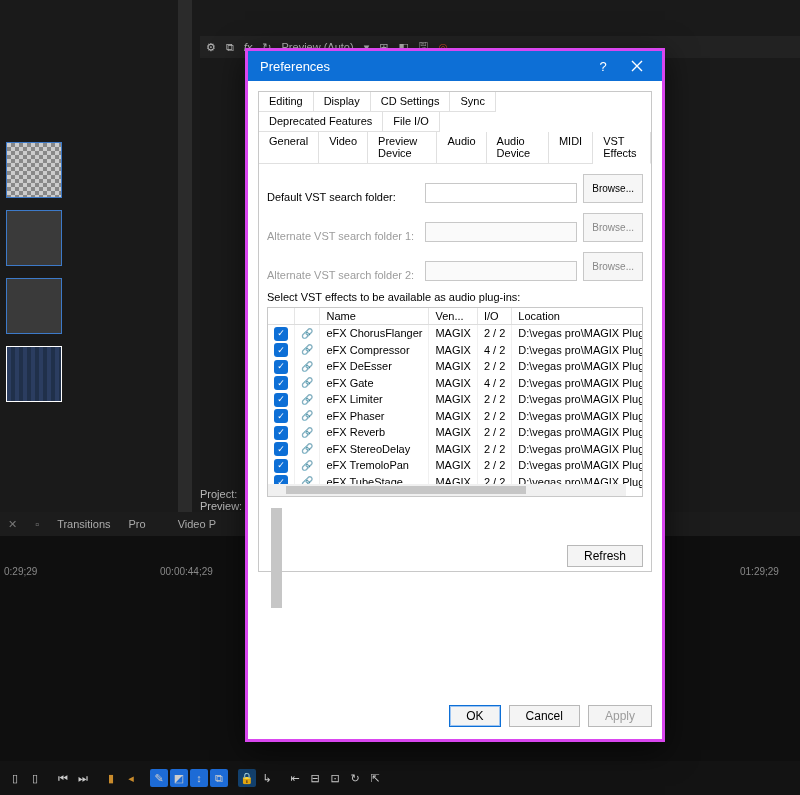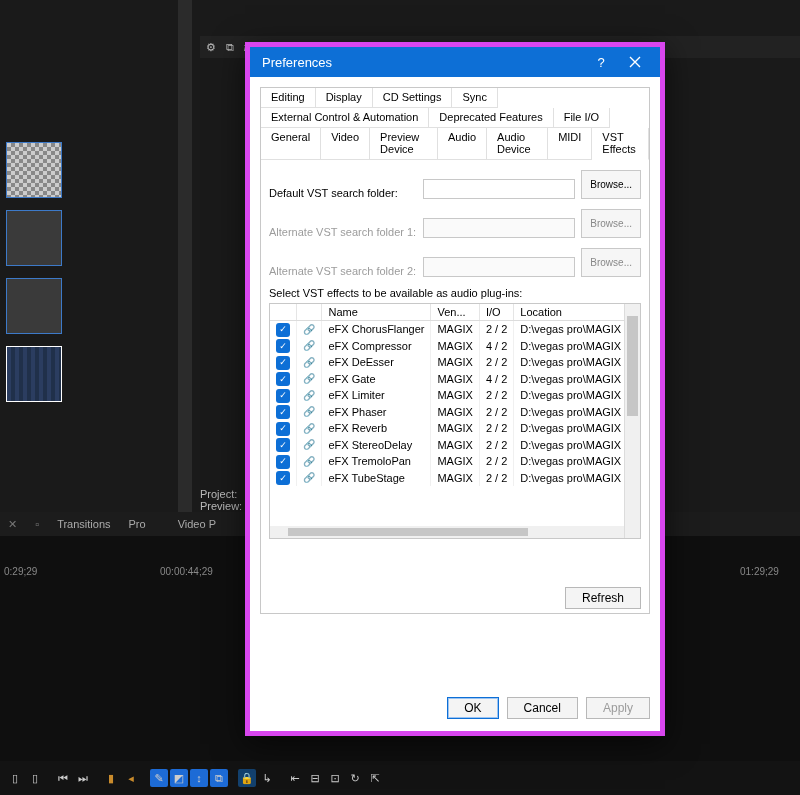--- a/index.html
+++ b/index.html
@@ -31,24 +31,24 @@
   .timeline-area .ruler { position:absolute; top:30px; left:0; right:0; height:14px; color:#888; font-size:10px;}
   .timeline-area .ruler span { position:absolute; }
   .bottom-tray { position:absolute; left:0; right:0; bottom:0; height:34px; background:#131313; display:flex; align-items:center; gap:2px; padding:0 6px;}
   .tray-btn { width:18px; height:18px; display:flex; align-items:center; justify-content:center; font-size:11px; color:#ccc;}
   .tray-sep { width:6px; }
   .tray-btn.box { background:#1d6bd6; border-radius:2px; }
 
   
   .dlg {
     position:absolute;
-    left:245px; top:42px;
+    left:245px; top:48px;
     width:420px; height:694px;
     background:#fff;
-    border:5px solid #d946ef;
+    border:3px solid #d946ef;
     box-shadow:0 8px 30px rgba(0,0,0,.6);
     display:flex; flex-direction:column;
     color:#000;
   }
   .titlebar { height:30px; background:#0d6fd6; color:#fff; display:flex; align-items:center; padding:0 8px 0 12px; font-size:13px;}
   .titlebar .title { flex:1; }
   .titlebar .tbtn { width:34px; height:30px; display:flex; align-items:center; justify-content:center; cursor:pointer;}
   .dlg-body { flex:1; padding:10px 10px 0 10px; display:flex; flex-direction:column; }
 
   .tabstack { border:1px solid #c8c8c8; background:#fff; }
@@ -59,21 +59,21 @@
   .tab-content { padding:10px 8px 4px 8px; }
 
   .frow { display:flex; align-items:flex-end; margin-bottom:10px; font-size:11px;}
   .frow label { width:165px; color:#000;}
   .frow.disabled label { color:#9c9c9c; }
   .frow input[type=text]{ flex:1; border:1px solid #c8c8c8; height:20px; padding:1px 4px; font-size:11px; margin-right:6px;}
   .frow .browse { border:1px solid #c8c8c8; background:#f6f6f6; padding:8px 8px; font-size:10px; cursor:pointer;}
   .frow.disabled .browse { color:#888; }
 
   .list-label { font-size:11px; margin:6px 0 4px 0;}
-  .grid-wrap { border:1px solid #c8c8c8; height:236px; position:relative; display:flex; }
+  .grid-wrap { border:1px solid #c8c8c8; height:190px; position:relative; display:flex;flex-direction:column; }
   .grid { flex:1; overflow:hidden; }
   table.effects { border-collapse:collapse; width:100%; font-size:11px;}
   table.effects th { text-align:left; font-weight:normal; padding:2px 6px; border-right:1px solid #e5e5e5; border-bottom:1px solid #dcdcdc; background:#fff; position:sticky; top:0;}
   table.effects td { padding:1px 6px; border-right:1px solid #f0f0f0; white-space:nowrap;}
   .chk { width:14px; height:14px; border-radius:3px; background:#0d6fd6; display:inline-flex; align-items:center; justify-content:center;}
   .chk::after{ content:"✓"; color:#fff; font-size:9px; line-height:1;}
   .linkicn { color:#838383; font-size:10px; padding-right:0;}
   .grid-vscroll { width:16px; background:#f0f0f0; border-left:1px solid #dcdcdc; position:relative;}
   .grid-vscroll .vthumb{ position:absolute; left:2px; right:2px; top:12px; height:100px; background:#c6c6c6;}
   .grid-hscroll { position:absolute; left:0; right:16px; bottom:0; height:12px; background:#f0f0f0;}
@@ -176,21 +176,20 @@
 
     <div class="tabstack">
       <div class="tabs" id="tab-rows">
           <div class="row">
             <div class="tab">Editing</div>
             <div class="tab">Display</div>
             <div class="tab">CD Settings</div>
             <div class="tab">Sync</div>
           </div>
           <div class="row">
-            <div class="tab">External Control &amp; Automation</div>
             <div class="tab">Deprecated Features</div>
             <div class="tab">File I/O</div>
           </div>
           <div class="row">
             <div class="tab">General</div>
             <div class="tab">Video</div>
             <div class="tab">Preview Device</div>
             <div class="tab">Audio</div>
             <div class="tab">Audio Device</div>
             <div class="tab">MIDI</div>

